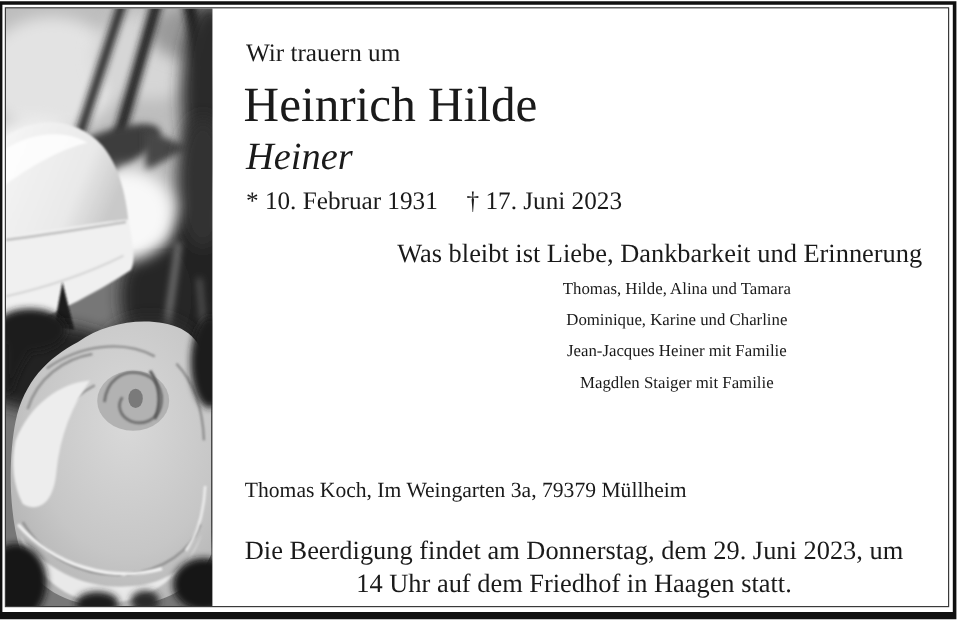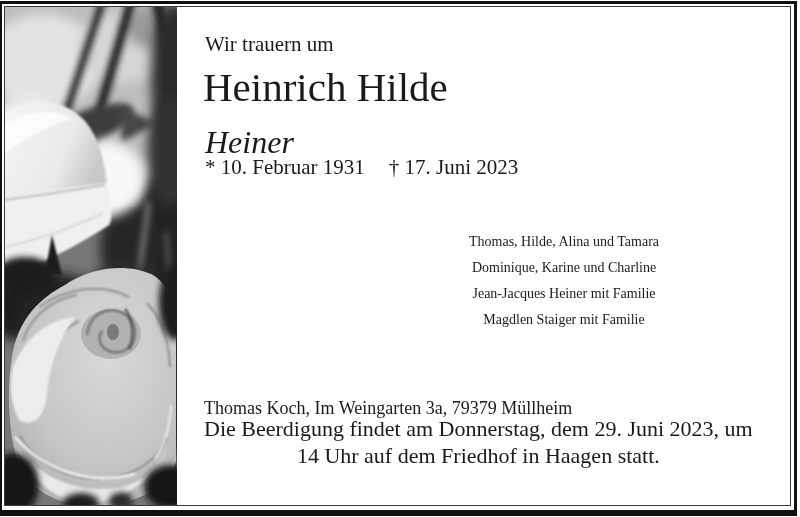--- a/index.html
+++ b/index.html
@@ -18,27 +18,27 @@
     border:1px solid #3a3a3a;
   }
   .photo{
     position:absolute;left:5px;top:7px;width:172px;height:498px;
     background:#6e6e6e;overflow:hidden;
   }
   .photo svg{display:block;width:172px;height:498px;}
   .txt{position:absolute;white-space:nowrap;text-align:center;}
   .intro{left:205px;top:32px;font-size:21px;}
   .name{left:203px;top:63px;font-size:41px;font-weight:normal;margin:0;}
-  .nickname{left:205px;top:112px;font-size:32px;font-style:italic;margin-top:12px;}
+  .nickname{left:205px;top:112px;font-size:32px;font-style:italic;}
   .dates{left:205px;top:155px;font-size:21px;}
   .dates .death{margin-left:24px;}
   .epitaph{left:331px;top:198px;font-size:22px;}
   .mourners{left:469px;top:229px;font-size:14px;line-height:26px;}
   .address{left:204px;top:398px;font-size:18px;}
-  .funeral{left:204px;top:415px;font-size:22px;line-height:27px;}
+  .funeral{left:204px;top:445px;font-size:22px;line-height:27px;}
 </style>
 </head>
 <body>
 
 <div style="position:absolute;inset:0;">
 
   <div class="frame-outer"></div>
   <div class="frame-inner"></div>
 
   <div class="photo">
@@ -144,20 +144,21 @@
   <div class="txt intro">Wir trauern um</div>
 
   <h1 class="txt name">Heinrich Hilde</h1>
 
   <div class="txt nickname">Heiner</div>
 
   <div class="txt dates">
     <span>* 10. Februar 1931</span><span class="death">† 17. Juni 2023</span>
   </div>
 
+  <div class="txt epitaph">Was bleibt ist Liebe, Dankbarkeit und Erinnerung</div>
 
   <div class="txt mourners">
     <div>Thomas, Hilde, Alina und Tamara</div>
     <div>Dominique, Karine und Charline</div>
     <div>Jean-Jacques Heiner mit Familie</div>
     <div>Magdlen Staiger mit Familie</div>
   </div>
 
   <div class="txt address">Thomas Koch, Im Weingarten 3a, 79379 Müllheim</div>
 

